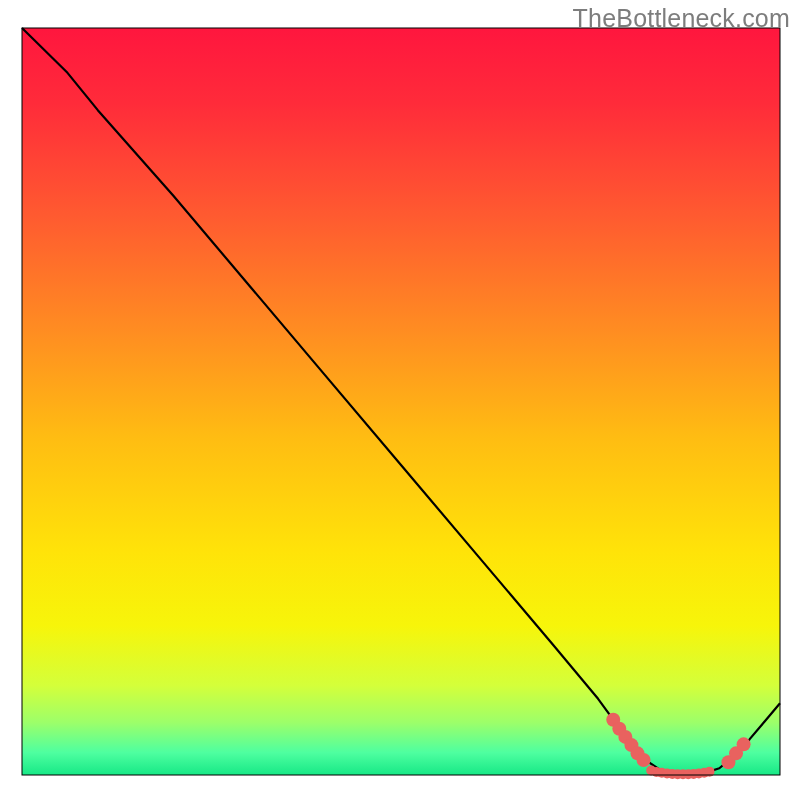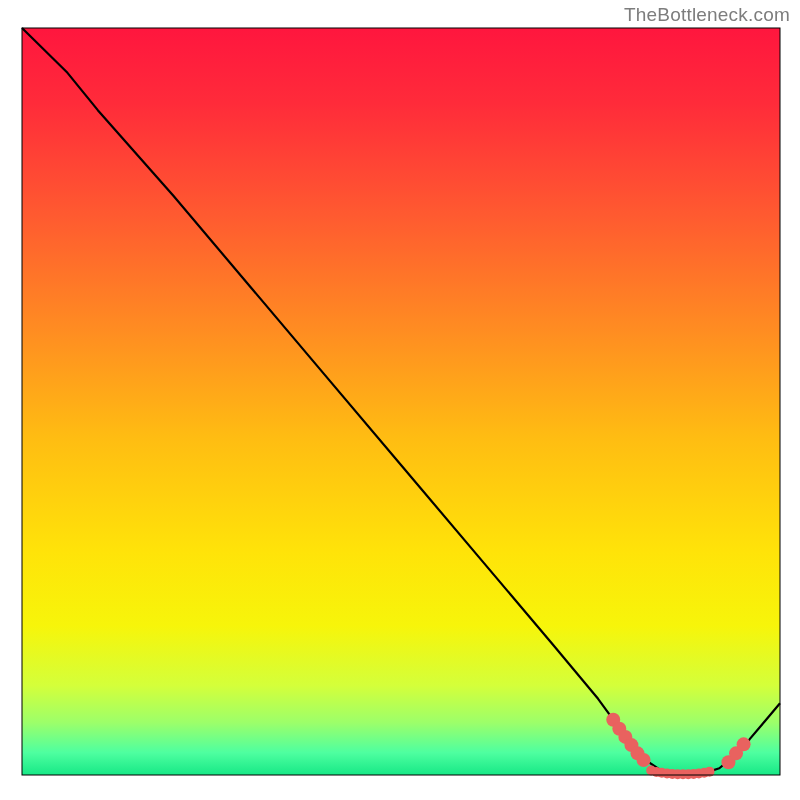--- a/index.html
+++ b/index.html
@@ -1,17 +1,17 @@
 <!DOCTYPE html>
 <html><head>
 <meta charset="utf-8">
 <style>
 html,body{margin:0;padding:0;width:800px;height:800px;overflow:hidden;background:#fff;font-family:Arial,Helvetica,sans-serif}
 .container{position:relative;width:800px;height:800px}
-.attribution{position:absolute;top:4px;right:10px;font-size:19px;color:#7d7d7d;letter-spacing:0.2px}
+.attribution{position:absolute;top:4px;right:10px;font-size:25px;color:#7d7d7d;letter-spacing:0.2px}
 svg{display:block}
 </style>
 </head>
 <body>
 <div class="container">
 <div class="attribution">TheBottleneck.com</div>
 <svg id="chart" width="800" height="800" viewBox="0 0 800 800">
       <defs>
         <linearGradient id="bg" x1="0" y1="0" x2="0" y2="1">
           <stop offset="0%" stop-color="#ff163e"></stop>

